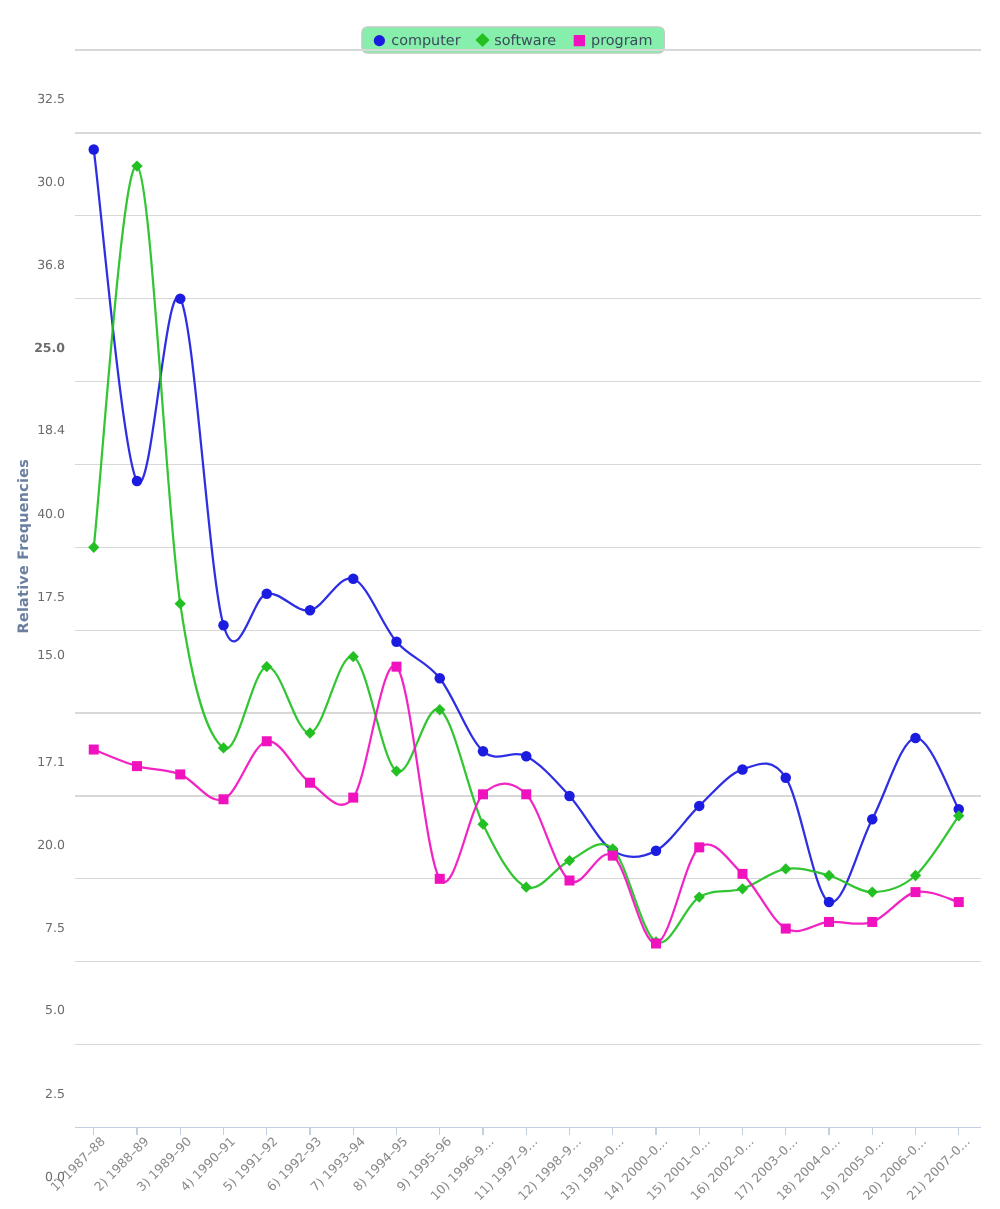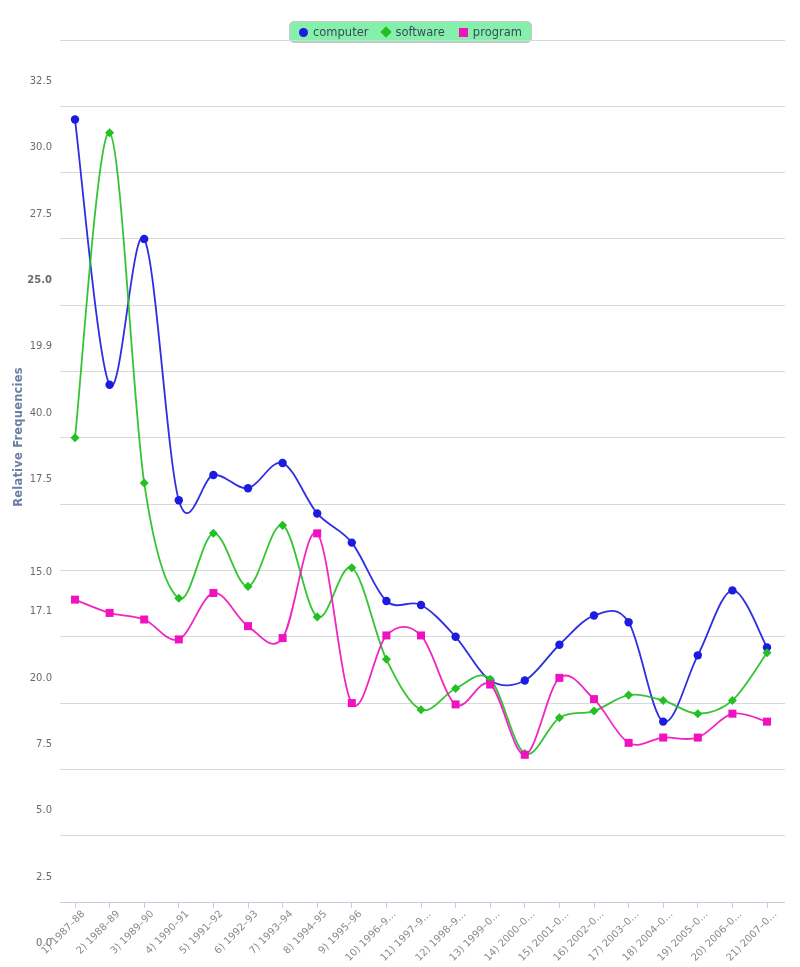--- a/index.html
+++ b/index.html
@@ -130,26 +130,26 @@
     </div>
   </div>
 
   <div id="ylabels">
       <div class="ytick-label" style="top: 862px;">0.0</div>
       <div class="ytick-label" style="top: 795.692px;">2.5</div>
       <div class="ytick-label" style="top: 729.385px;">5.0</div>
       <div class="ytick-label" style="top: 663.077px;">7.5</div>
       <div class="ytick-label" style="top: 596.769px;">20.0</div>
       <div class="ytick-label" style="top: 530.462px;">17.1</div>
-      <div class="ytick-label" style="top: 491px;">15.0</div>
+      <div class="ytick-label" style="top: 445px;">15.0</div>
       <div class="ytick-label" style="top: 397.846px;">17.5</div>
       <div class="ytick-label" style="top: 331.538px;">40.0</div>
-      <div class="ytick-label" style="top: 265.231px;">19.9</div>
+      <div class="ytick-label" style="top: 265.231px;">18.4</div>
       <div class="ytick-label" style="top: 198.923px; font-weight: bold;">25.0</div>
-      <div class="ytick-label" style="top: 132.615px;">27.5</div>
+      <div class="ytick-label" style="top: 132.615px;">36.8</div>
       <div class="ytick-label" style="top: 66.3077px;">30.0</div>
       <div class="ytick-label" style="top: 0px;">32.5</div>
     </div>
   <div id="yaxis-title">Relative Frequencies</div>
 
   <div id="plot">
     <svg id="grid-layer">
         <line x1="0" x2="725" y1="862" y2="862" stroke="#c3cfe0" stroke-width="1" shape-rendering="crispEdges"></line>
         <line x1="0" x2="725" y1="795.6923076923077" y2="795.6923076923077" stroke="#d8d8d8" stroke-width="1" shape-rendering="crispEdges"></line>
         <line x1="0" x2="725" y1="729.3846153846154" y2="729.3846153846154" stroke="#d8d8d8" stroke-width="1" shape-rendering="crispEdges"></line>

